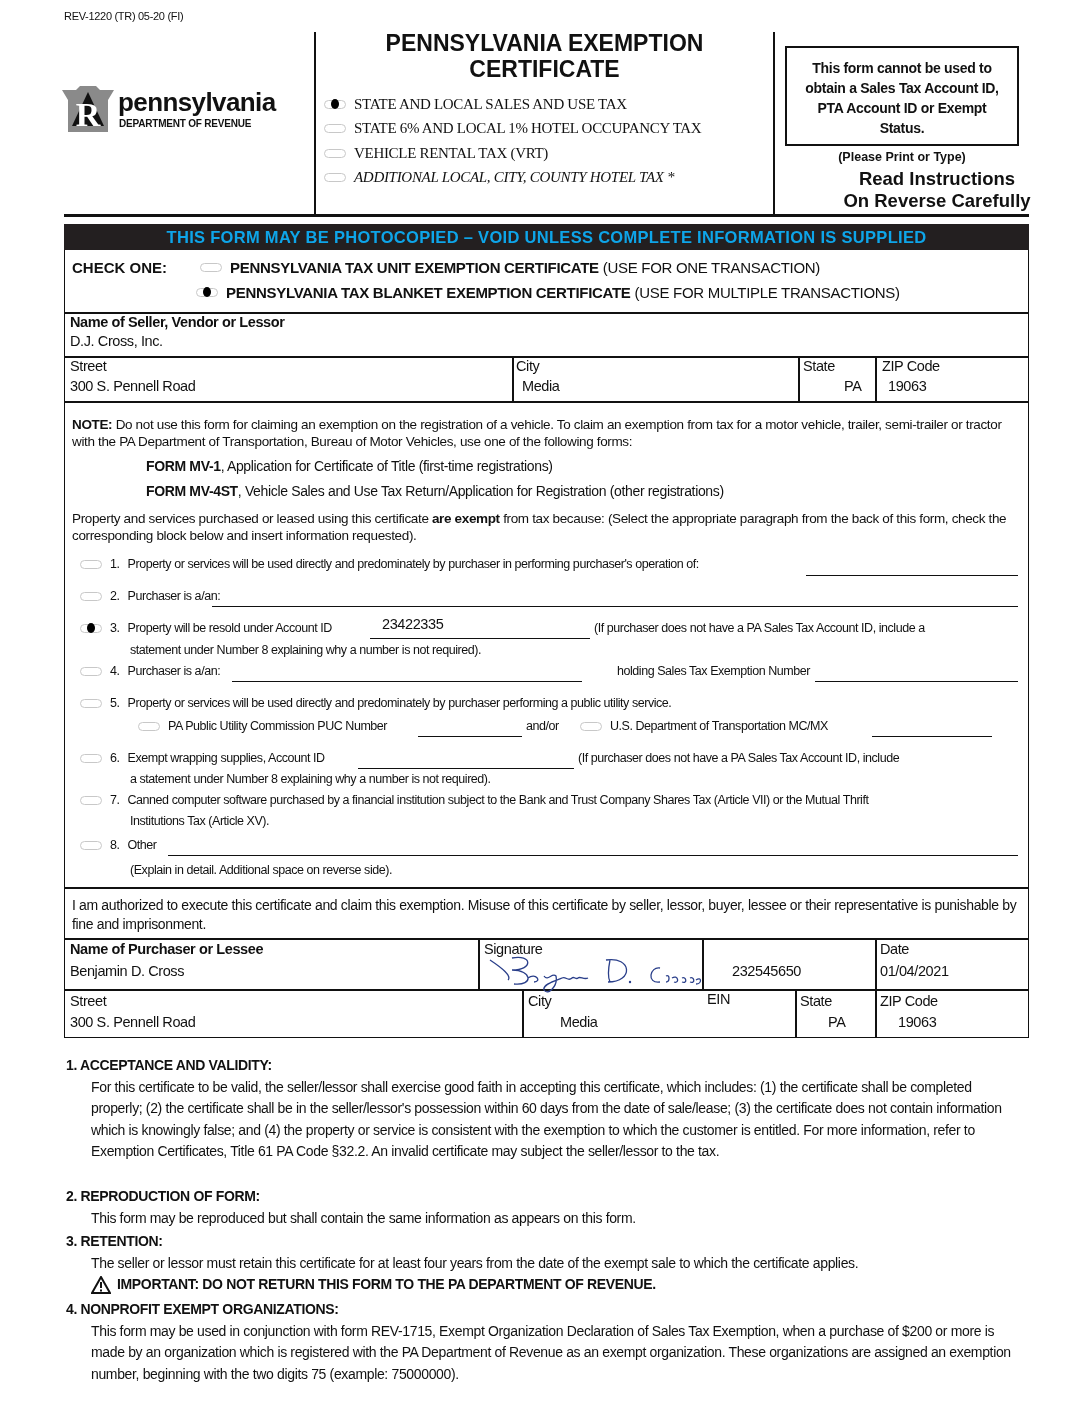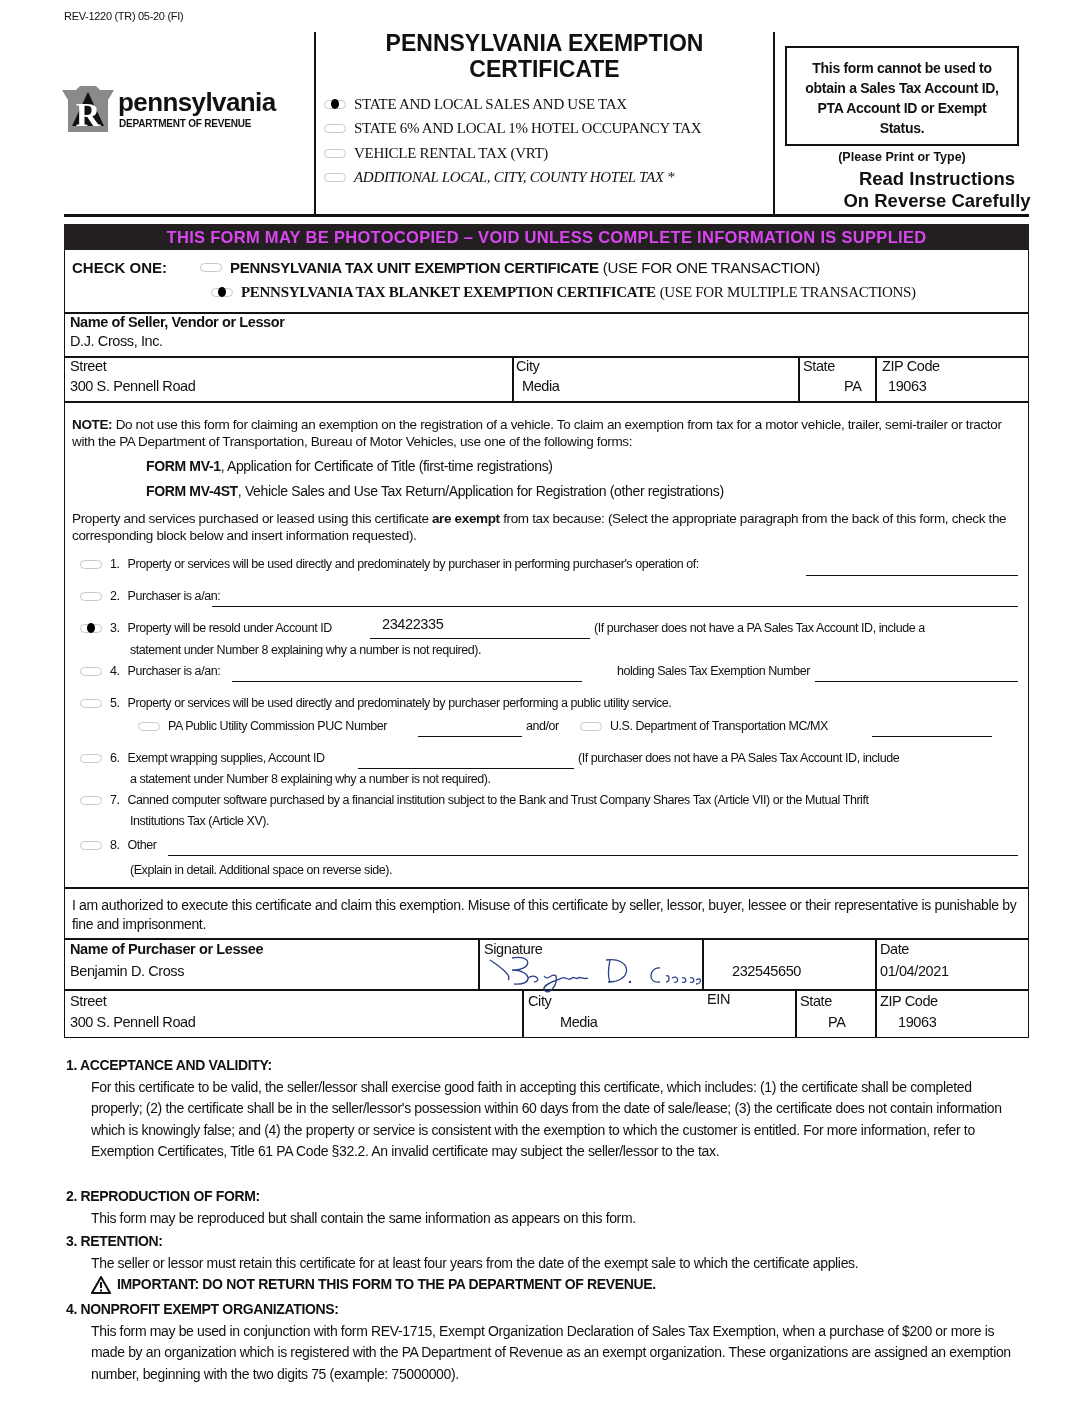--- a/index.html
+++ b/index.html
@@ -25,21 +25,21 @@
   .taxitem.italic span.lbl { font-style: italic; }
 
   .radio { display: inline-block; width: 22px; height: 9px; border: 1.5px solid #c8c8c8; border-radius: 5px; position: relative; margin-right: 8px; background: #fff; flex: none; }
   .radio.on::after { content: ""; position: absolute; left: 6px; top: -2px; width: 8px; height: 10px; background: #000; border-radius: 50%; }
 
   .notice-box { left: 785px; top: 46px; width: 234px; height: 100px; border: 2px solid #111; padding: 10px 10px; font-size: 14px; font-weight: bold; line-height: 20px; letter-spacing: -0.3px; text-align: center; }
   .print { left: 775px; top: 150px; width: 254px; text-align: center; font-size: 12.5px; font-weight: bold; }
   .read { left: 775px; top: 168px; width: 254px; text-align: center; font-size: 18.5px; font-weight: bold; line-height: 22px; margin-left: 35px; }
 
   
-  .banner { left: 64px; top: 224px; width: 965px; height: 26px; background: #231f20; color: #d946ef; text-align: center; font-size: 16.5px; font-weight: bold; line-height: 26px; letter-spacing: 0.3px; }
+  .banner { left: 64px; top: 224px; width: 965px; height: 26px; background: #231f20; color: #0ea5e9; text-align: center; font-size: 16.5px; font-weight: bold; line-height: 26px; letter-spacing: 0.3px; }
 
   
   .frame { left: 64px; top: 250px; width: 965px; height: 788px; border: 1.5px solid #111; border-top: none; }
   .hl { position: absolute; height: 1.5px; background: #111; }
   .vl { position: absolute; width: 1.5px; background: #111; }
 
   .check-one { left: 72px; top: 259px; font-size: 15px; font-weight: bold; }
   .cert-opt { display: flex; align-items: center; font-size: 15px; letter-spacing: -0.3px; }
   .cert-opt b { margin-right: 4px; }
 
@@ -130,21 +130,21 @@
 <div class="abs vl" style="left:875px;top:938px;height:100px;"></div>
 <div class="abs vl" style="left:522px;top:989px;height:49px;"></div>
 <div class="abs vl" style="left:795px;top:989px;height:49px;"></div>
 
 <div class="abs check-one">CHECK ONE:</div>
 <div class="abs cert-opt" style="left:200px;top:259px;">
   <span class="radio"></span>
   <b>PENNSYLVANIA TAX UNIT EXEMPTION CERTIFICATE</b>
   <span>(USE FOR ONE TRANSACTION)</span>
 </div>
-<div class="abs cert-opt" style="left:211px;top:284px;font-family:Liberation Serif, serif;">
+<div class="abs cert-opt" style="left:196px;top:284px;">
   <span class="radio on"></span>
   <b>PENNSYLVANIA TAX BLANKET EXEMPTION CERTIFICATE</b>
   <span>(USE FOR MULTIPLE TRANSACTIONS)</span>
 </div>
 
 <div class="abs fld-label bold" style="left:70px;top:314px;">Name of Seller, Vendor or Lessor</div>
 <div class="abs fld-val" style="left:70px;top:333px;">D.J. Cross, Inc.</div>
 <div class="abs fld-label" style="left:70px;top:358px;">Street</div>
 <div class="abs fld-val" style="left:70px;top:378px;">300 S. Pennell Road</div>
 <div class="abs fld-label" style="left:516px;top:358px;">City</div>

